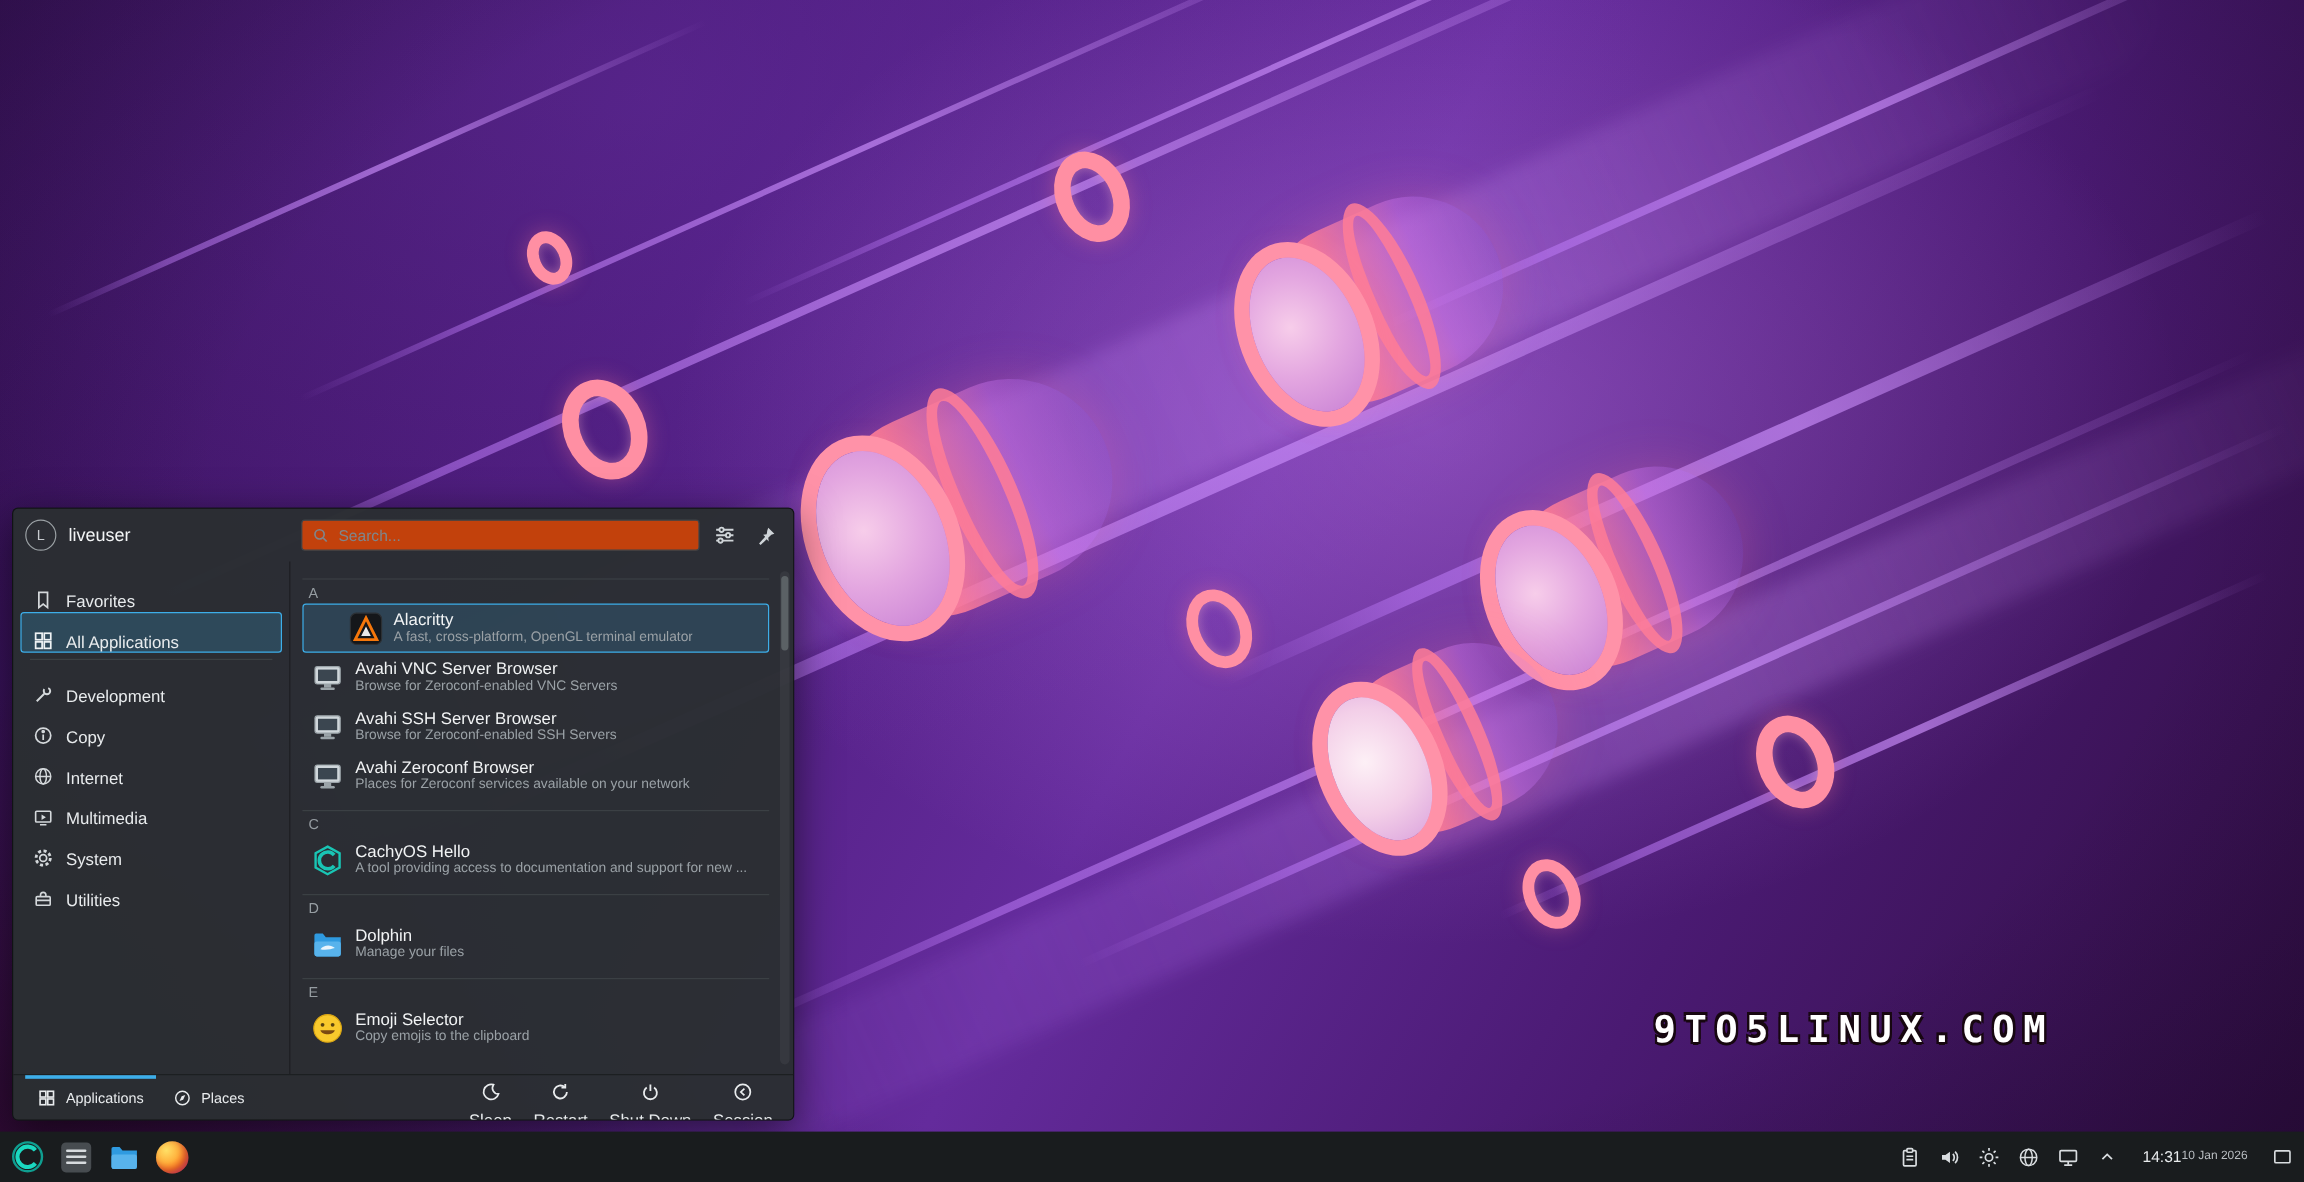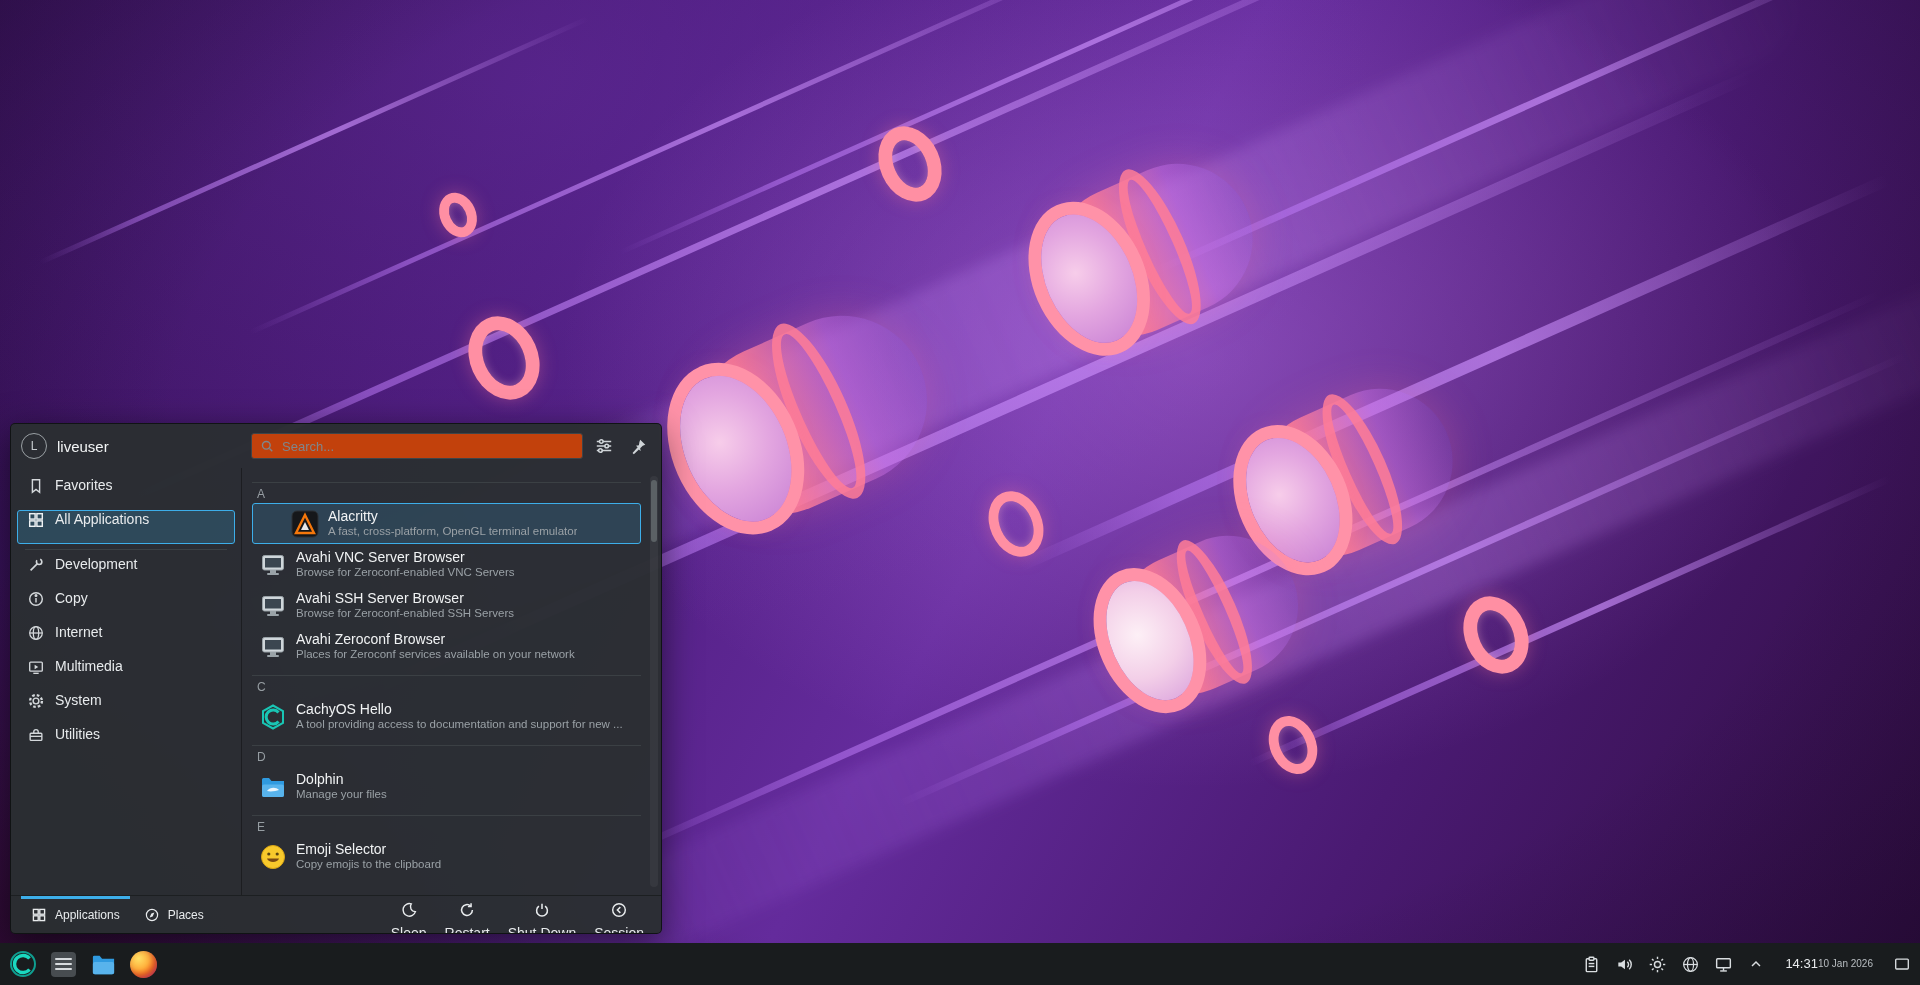--- a/index.html
+++ b/index.html
@@ -49,21 +49,21 @@
   .username{font-size:15px;color:#f2f4f5;}
   .searchbox{flex:1;height:26px;background:#c2410c;border:1px solid #3f4448;border-radius:3px;
     display:flex;align-items:center;gap:6px;padding:0 8px;}
   .searchbox input{flex:1;background:transparent;border:0;outline:none;color:#cfd4d8;font-size:13px;
     font-family:"Liberation Sans",sans-serif;}
   .searchbox input::placeholder{color:#7f868c;}
   .hbtn{width:26px;height:26px;background:transparent;border:0;padding:0;display:flex;
     align-items:center;justify-content:center;cursor:pointer;}
   .kick-body{flex:1;display:flex;min-height:0;}
   .kick-sidebar{width:230px;flex:none;padding:8px 4px;display:flex;flex-direction:column;}
-  .side-item{height:34px;display:flex;align-items:flex-start;gap:10px;padding:0 9px;margin:0 2px;
+  .side-item{height:34px;display:flex;align-items:flex-end;gap:10px;padding:0 9px;margin:0 2px;
     border:1px solid transparent;border-radius:3px;color:#e8ebed;font-size:14px;cursor:pointer;}
   .side-item.selected{background:rgba(61,174,233,0.22);border-color:#3daee9;}
   .side-item .ic{width:18px;height:18px;flex:none;display:flex;}
   .side-div{height:1px;background:#3c4145;margin:5px 10px;flex:none;}
   .kick-list{flex:1;position:relative;overflow:hidden;padding:8px 20px 0 10px;border-left:1px solid rgba(0,0,0,0.35);}
   .section{margin-top:8px;border-top:1px solid #3b4044;padding-top:2px;}
   .section:first-child{margin-top:6px;}
   .letter{height:18px;display:flex;align-items:center;font-size:12px;color:#969da2;padding-left:5px;}
   .app-item{height:41px;display:flex;align-items:center;gap:9px;padding:0 6px;border:1px solid transparent;
     border-radius:3px;cursor:pointer;}
@@ -142,20 +142,21 @@
     </div>
 
     <div class="ring" style="left:880px;top:125px;width:60px;height:78px;"></div>
     <div class="ring" style="left:470px;top:315px;width:68px;height:86px;"></div>
     <div class="ring sm" style="left:440px;top:192px;width:36px;height:46px;"></div>
     <div class="ring sm" style="left:990px;top:490px;width:52px;height:68px;"></div>
     <div class="ring" style="left:1465px;top:595px;width:62px;height:80px;"></div>
     <div class="ring sm" style="left:1270px;top:715px;width:46px;height:60px;"></div>
 
     <div class="vignette"></div>
+    <div class="watermark">9TO5LINUX.COM</div>
   </div>
 
   <div class="kickoff">
 
     <div class="kick-header">
       <div class="user-block">
         <div class="avatar">
           <span>L</span>
         </div>
         <div class="username">liveuser</div>

